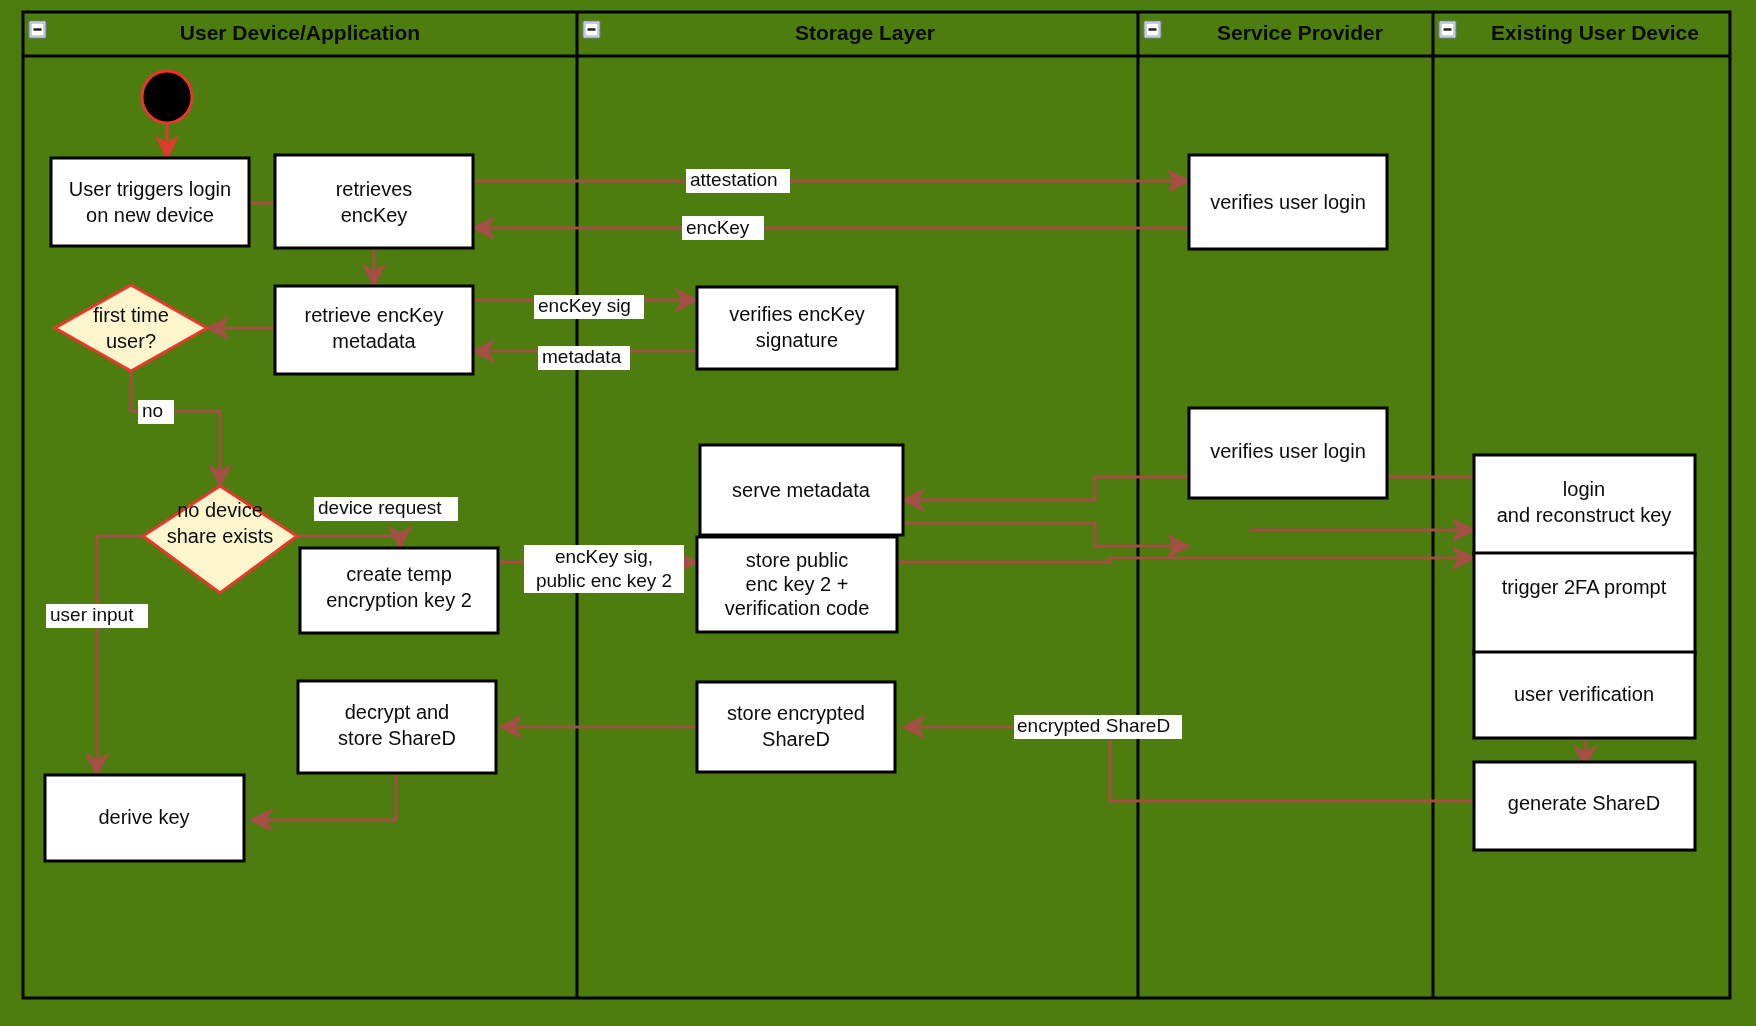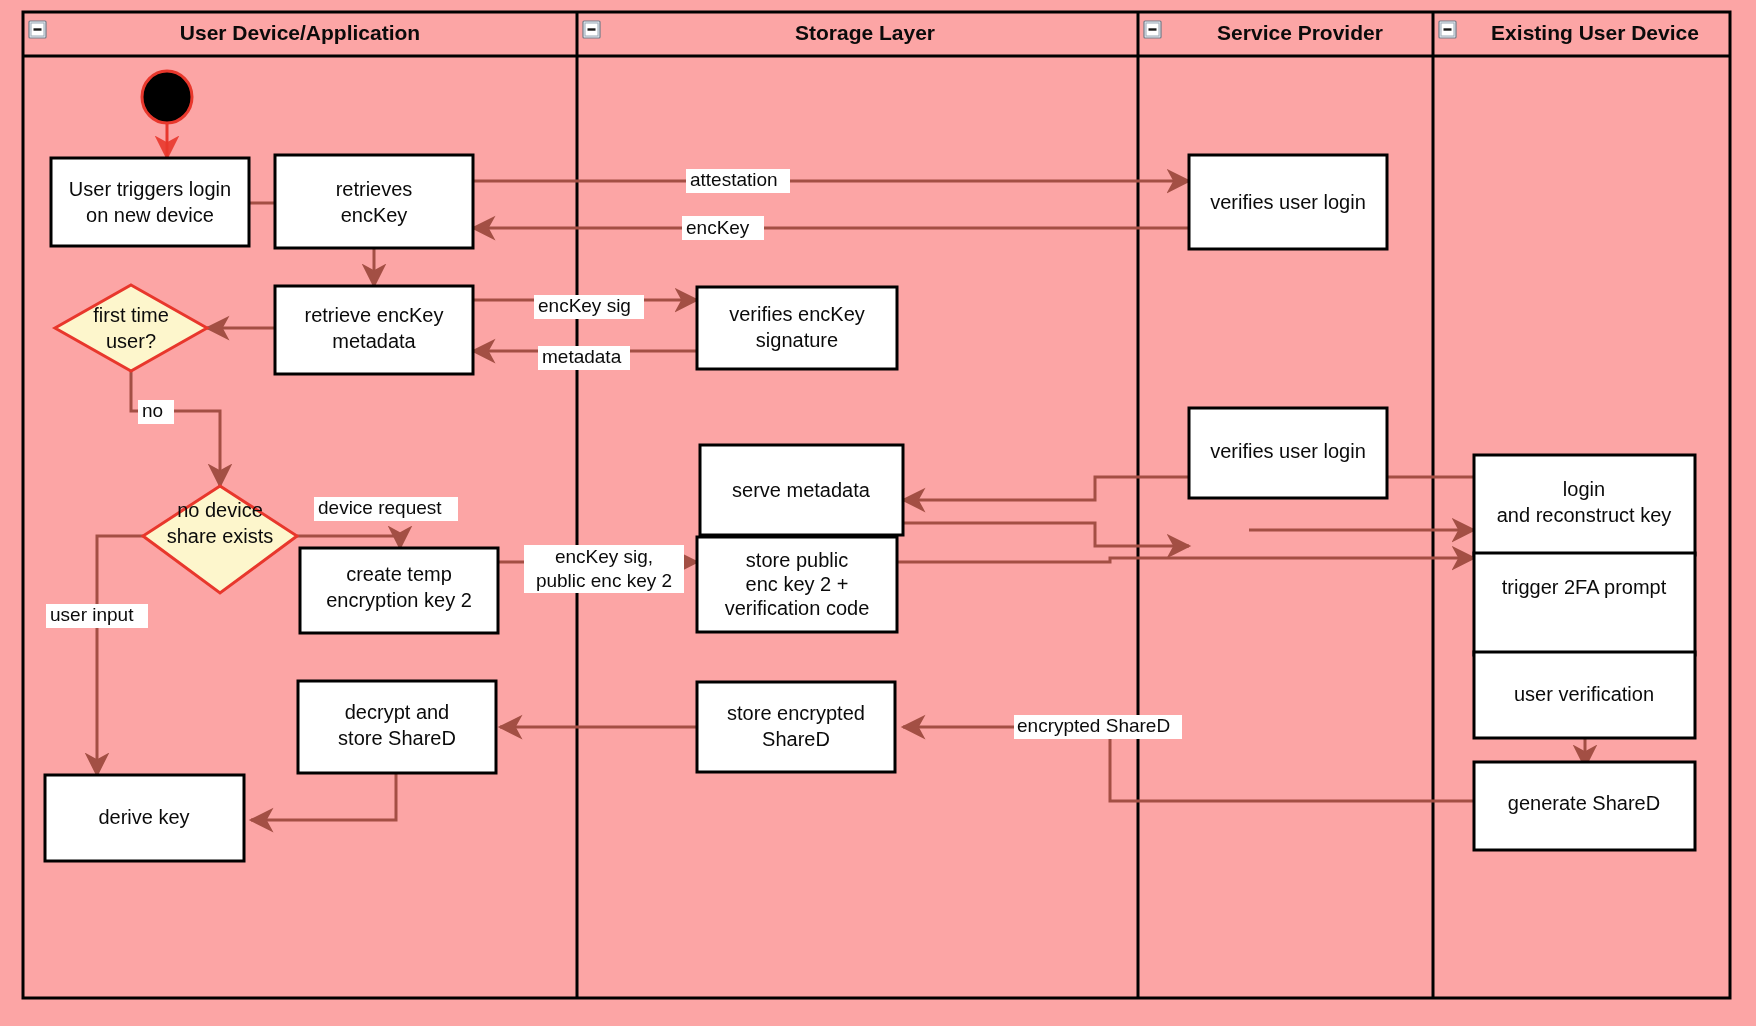--- a/index.html
+++ b/index.html
@@ -5,21 +5,21 @@
   html, body {
     margin: 0;
     padding: 0;
     background: #ffffff;
     font-family: "Liberation Sans", sans-serif;
   }
   #stage {
     position: relative;
     width: 1756px;
     height: 1026px;
-    background: #fca5a5;
+    background: #4d7c0f;
     overflow: hidden;
   }
   svg#diagram {
     position: absolute;
     left: 0;
     top: 0;
     width: 1756px;
     height: 1026px;
   }
   .lane-title {

